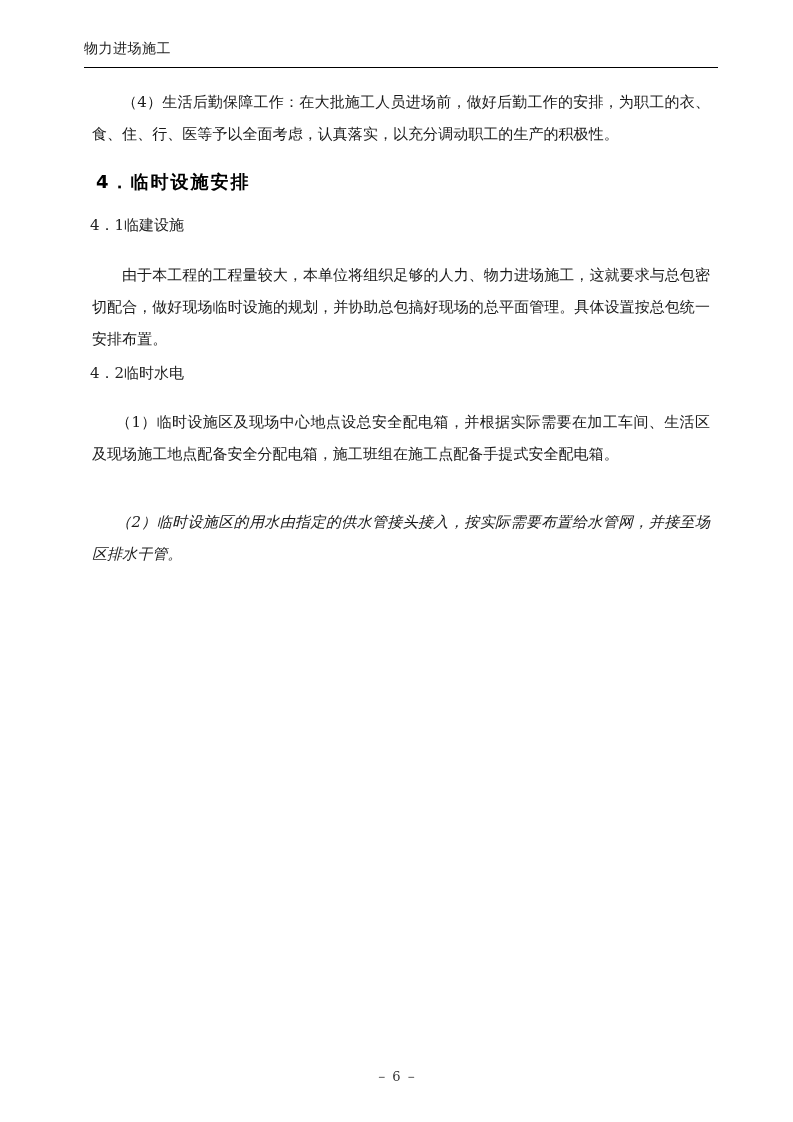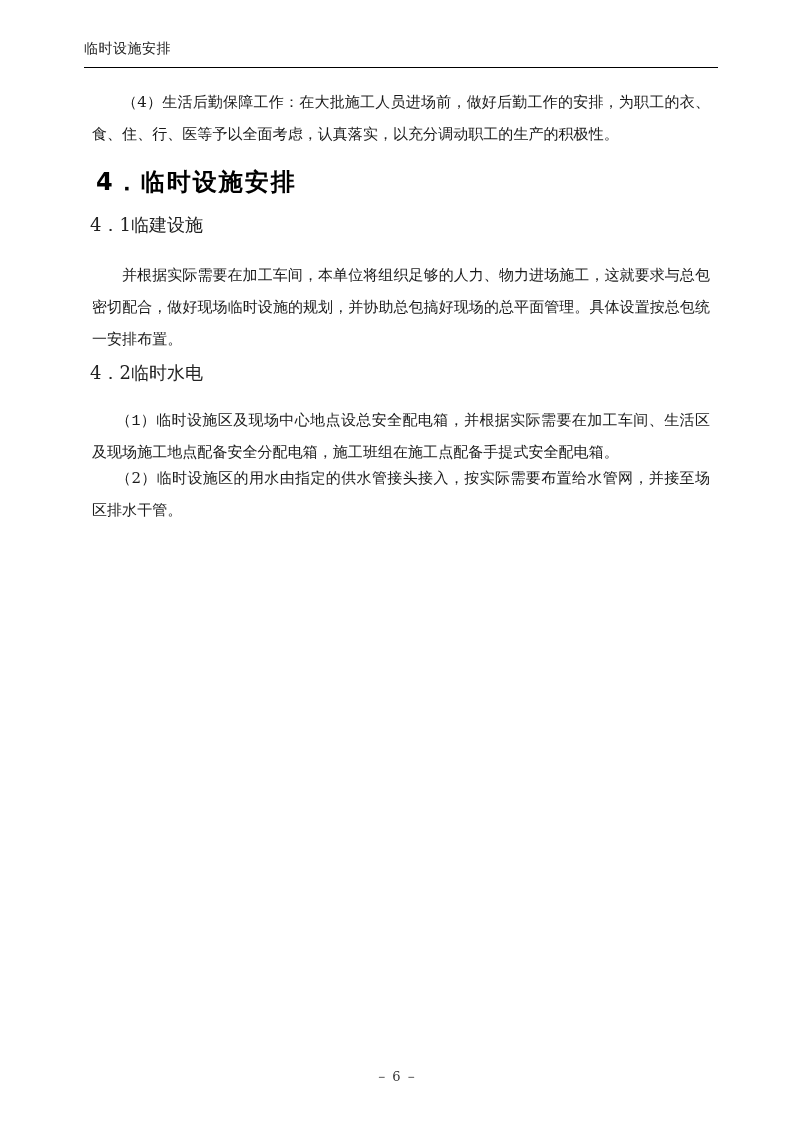--- a/index.html
+++ b/index.html
@@ -48,64 +48,64 @@
     }
     .para-indent-small {
       text-indent: 24px;
     }
     .section-title {
       position: absolute;
       left: 96px;
       top: 170px;
       font-family: "DejaVu Sans", "Liberation Sans", sans-serif;
       font-weight: bold;
-      font-size: 24px;
+      font-size: 18px;
       line-height: 24px;
       letter-spacing: 2px;
       color: #000;
     }
     .subsection-title {
       position: absolute;
       left: 90px;
-      font-size: 18px;
+      font-size: 15px;
       line-height: 24px;
       color: #222;
     }
     .page-number {
       position: absolute;
       left: 0;
       width: 793px;
       top: 1068px;
       text-align: center;
       font-size: 13px;
       line-height: 18px;
       color: #333;
     }
   </style>
 </head>
 <body>
 
-<div class="page-header">临时设施安排</div>
+<div class="page-header">物力进场施工</div>
 <div class="header-rule"></div>
 
 <div class="body-text" style="top: 78px;">
   <p class="para">（4）生活后勤保障工作：在大批施工人员进场前，做好后勤工作的安排，为职工的衣、食、住、行、医等予以全面考虑，认真落实，以充分调动职工的生产的积极性。</p>
 </div>
 
 <div class="section-title">4．临时设施安排</div>
 
 <div class="subsection-title" style="top: 213px;">4．1临建设施</div>
 
 <div class="body-text" style="top: 251px;">
-  <p class="para">并根据实际需要在加工车间，本单位将组织足够的人力、物力进场施工，这就要求与总包密切配合，做好现场临时设施的规划，并协助总包搞好现场的总平面管理。具体设置按总包统一安排布置。</p>
+  <p class="para">由于本工程的工程量较大，本单位将组织足够的人力、物力进场施工，这就要求与总包密切配合，做好现场临时设施的规划，并协助总包搞好现场的总平面管理。具体设置按总包统一安排布置。</p>
 </div>
 
 <div class="subsection-title" style="top: 361px; text-align: center;">4．2临时水电</div>
 
-<div class="body-text" style="top: 398px; font-family: Liberation Mono, monospace;">
+<div class="body-text" style="top: 398px;">
   <p class="para para-indent-small">（1）临时设施区及现场中心地点设总安全配电箱，并根据实际需要在加工车间、生活区及现场施工地点配备安全分配电箱，施工班组在施工点配备手提式安全配电箱。</p>
 </div>
 
-<div class="body-text" style="top: 454px;">
+<div class="body-text" style="top: 498px; font-style: italic;">
   <p class="para para-indent-small">（2）临时设施区的用水由指定的供水管接头接入，按实际需要布置给水管网，并接至场区排水干管。</p>
 </div>
 
 <div class="page-number">－ 6 －</div>
 
 </body></html>

